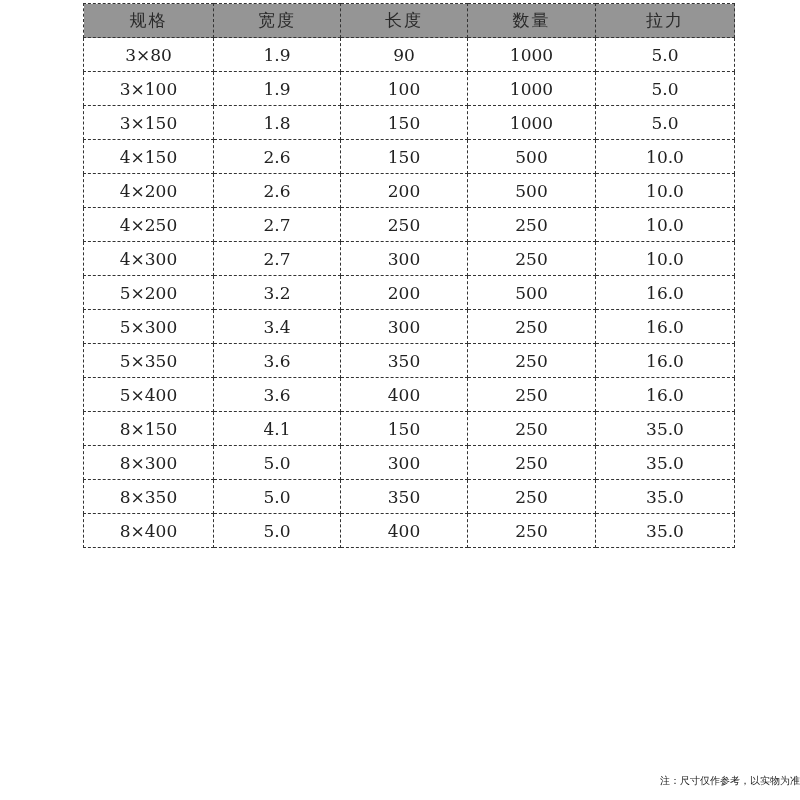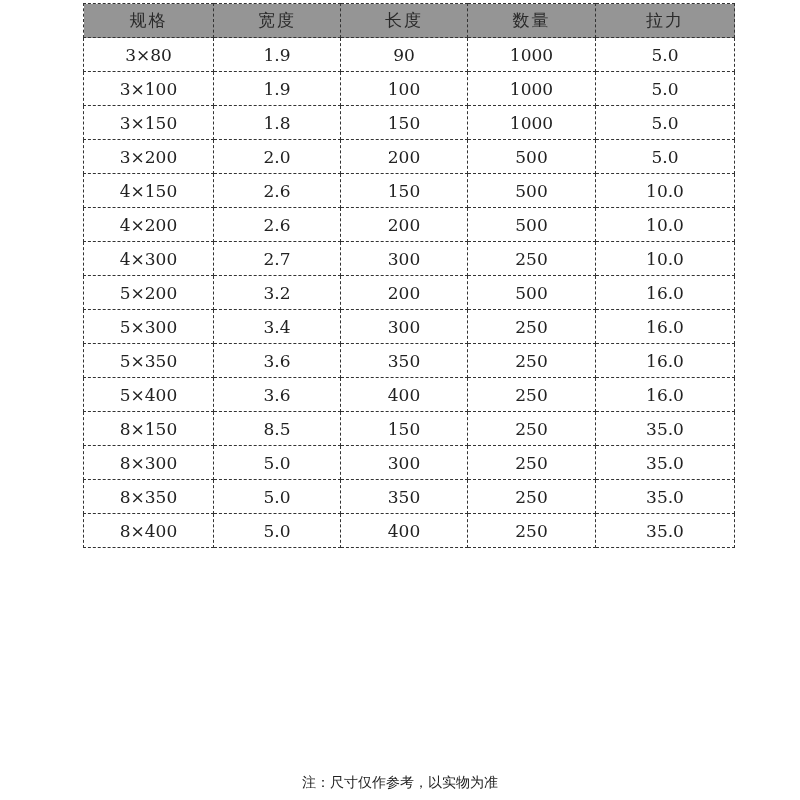--- a/index.html
+++ b/index.html
@@ -47,23 +47,23 @@
     col.c1 { width: 130px; }
     col.c2 { width: 127px; }
     col.c3 { width: 127px; }
     col.c4 { width: 128px; }
     col.c5 { width: 139px; }
     .note {
       position: absolute;
       left: 0;
       top: 774px;
       width: 800px;
-      text-align: center;
+      text-align: right;
       font-family: "DejaVu Sans", "Liberation Sans", sans-serif;
-      font-size: 14px;
+      font-size: 10px;
       color: #222;
     }
   </style>
 </head>
 <body>
 
 <div class="page">
   <table class="spec">
     <colgroup>
       <col class="c1">
@@ -97,38 +97,38 @@
           <td>5.0</td>
         </tr>
         <tr>
           <td>3×150</td>
           <td>1.8</td>
           <td>150</td>
           <td>1000</td>
           <td>5.0</td>
         </tr>
         <tr>
-          <td>3×200</td>
-          <td>2.0</td>
-          <td>200</td>
-          <td>500</td>
-          <td>5.0</td>
-        </tr>
-        <tr>
           <td>4×150</td>
           <td>2.6</td>
           <td>150</td>
           <td>500</td>
           <td>10.0</td>
         </tr>
         <tr>
           <td>4×200</td>
           <td>2.6</td>
           <td>200</td>
           <td>500</td>
+          <td>10.0</td>
+        </tr>
+        <tr>
+          <td>4×250</td>
+          <td>2.7</td>
+          <td>250</td>
+          <td>250</td>
           <td>10.0</td>
         </tr>
         <tr>
           <td>4×300</td>
           <td>2.7</td>
           <td>300</td>
           <td>250</td>
           <td>10.0</td>
         </tr>
         <tr>
@@ -154,21 +154,21 @@
         </tr>
         <tr>
           <td>5×400</td>
           <td>3.6</td>
           <td>400</td>
           <td>250</td>
           <td>16.0</td>
         </tr>
         <tr>
           <td>8×150</td>
-          <td>8.5</td>
+          <td>4.1</td>
           <td>150</td>
           <td>250</td>
           <td>35.0</td>
         </tr>
         <tr>
           <td>8×300</td>
           <td>5.0</td>
           <td>300</td>
           <td>250</td>
           <td>35.0</td>

